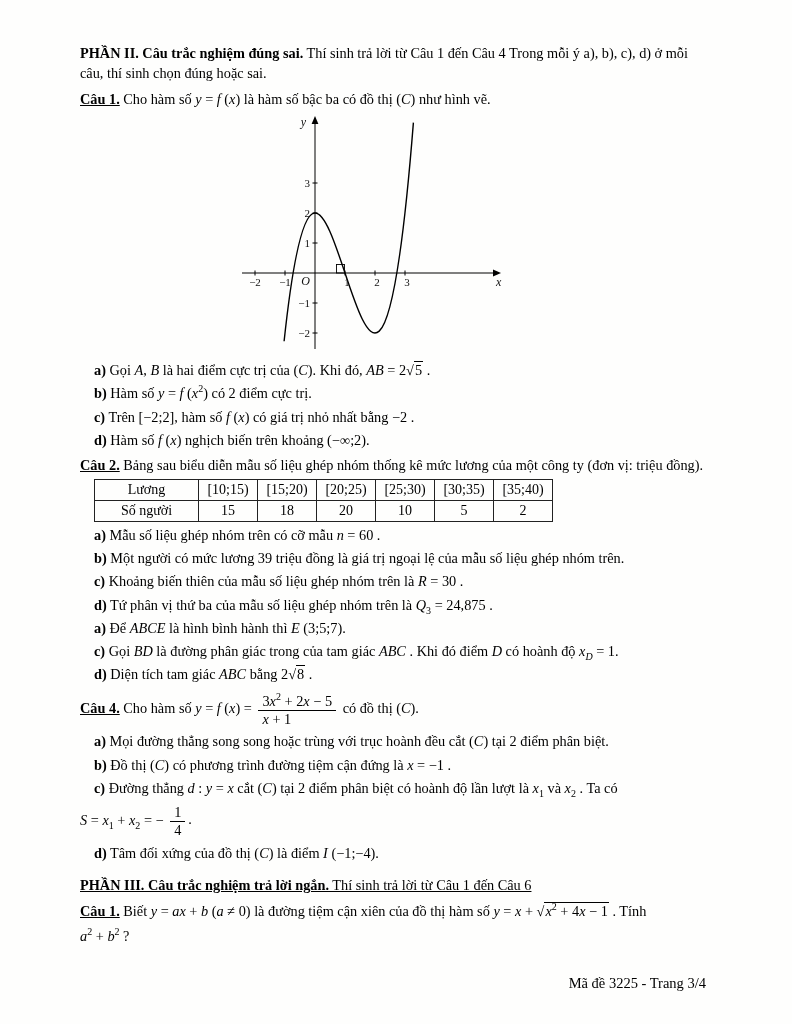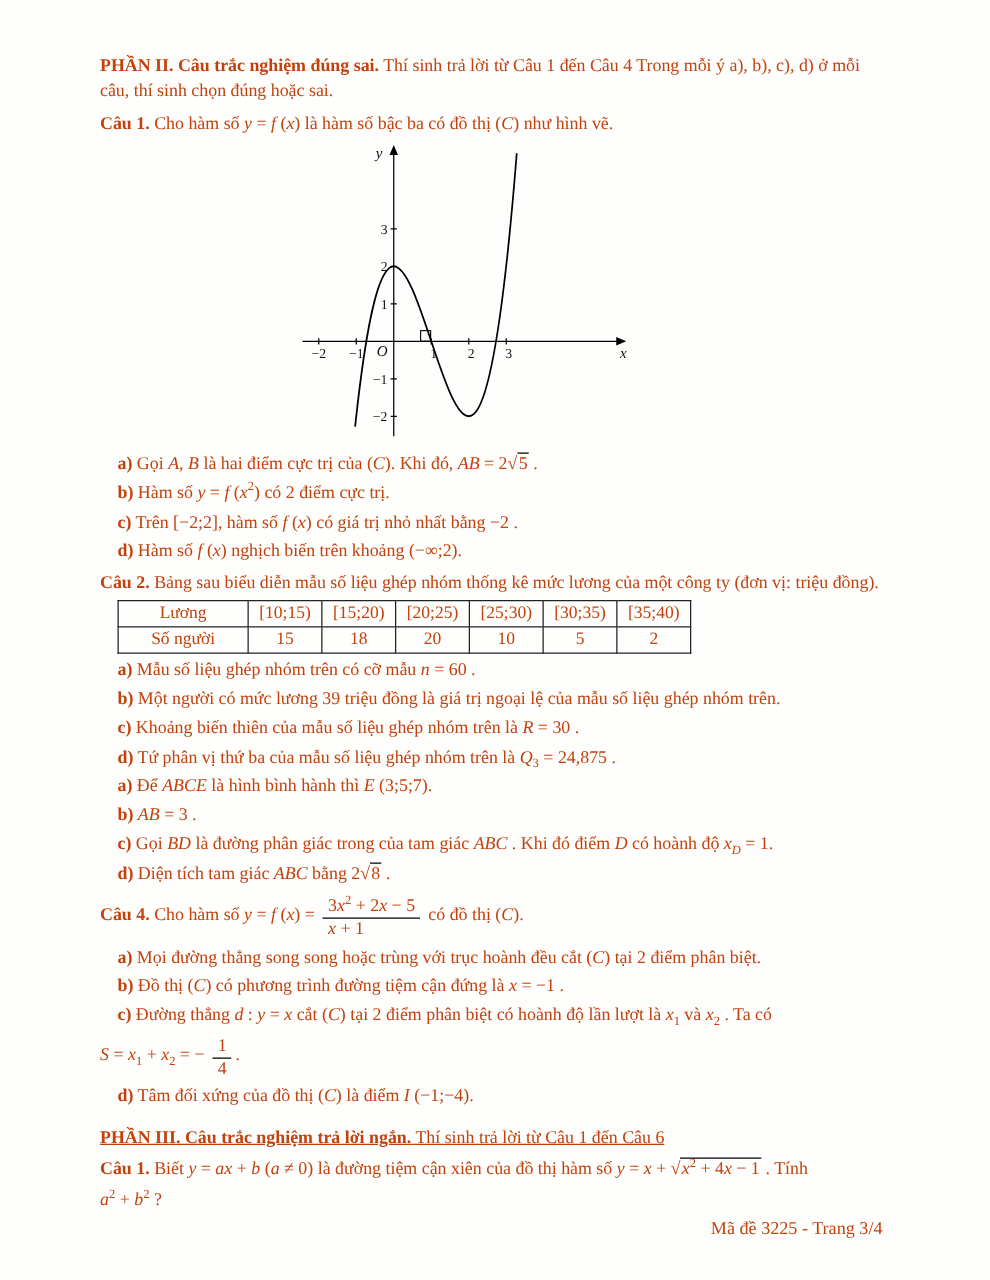--- a/index.html
+++ b/index.html
@@ -1,27 +1,27 @@
 <!DOCTYPE html>
 <html><head>
 <meta charset="utf-8">
 <style>
   * { margin:0; padding:0; box-sizing:border-box; }
   html,body { background:#ffffff; }
   .page {
     width:792px; height:1024px; position:relative; overflow:hidden;
-    background:#fefefd; color:#c2410c;
+    background:#fefefd; color:#000000;
     font-family:"Liberation Serif","DejaVu Serif",serif;
     font-size:14.3px; line-height:1.42;
     padding:38px 82px 20px 80px;
   }
   p { margin:0; }
   .para { margin-top:5px; }
   .items p { padding-left:14px; margin:3px 0; }
-  .qlabel { font-weight:bold; }
+  .qlabel { font-weight:bold;text-decoration:underline; }
   b { font-weight:bold; }
   i { font-style:italic; }
   sup { font-size:0.7em; vertical-align:super; line-height:0; }
   sub { font-size:0.7em; vertical-align:sub; line-height:0; }
   .rad { border-top:1px solid #000; padding:0 1px; }
   .frac { display:inline-block; vertical-align:-0.75em; text-align:left; line-height:1.18; margin:0 3px; }
   .frac .fn { display:block; border-bottom:1px solid #000; padding:0 4px; }
   .frac .fd { display:block; padding:0 4px; }
   .frac-line { margin-top:8px; margin-bottom:4px; }
 
@@ -131,21 +131,20 @@
   <div class="items">
     <p><b>a)</b> Mẫu số liệu ghép nhóm trên có cỡ mẫu <i>n</i> = 60 .</p>
     <p><b>b)</b> Một người có mức lương 39 triệu đồng là giá trị ngoại lệ của mẫu số liệu ghép nhóm trên.</p>
     <p><b>c)</b> Khoảng biến thiên của mẫu số liệu ghép nhóm trên là <i>R</i> = 30 .</p>
     <p><b>d)</b> Tứ phân vị thứ ba của mẫu số liệu ghép nhóm trên là <i>Q</i><sub>3</sub> = 24,875 .</p>
   </div>
 
 
   <div class="items">
     <p><b>a)</b> Để <i>ABCE</i> là hình bình hành thì <i>E</i> (3;5;7).</p>
-    <p><b>b)</b> <i>AB</i> = 3 .</p>
     <p><b>c)</b> Gọi <i>BD</i> là đường phân giác trong của tam giác <i>ABC</i> . Khi đó điểm <i>D</i> có hoành độ <i>x</i><sub><i>D</i></sub> = 1.</p>
     <p><b>d)</b> Diện tích tam giác <i>ABC</i> bằng 2√<span class="rad">8</span> .</p>
   </div>
 
   <p class="para frac-line"><b class="qlabel">Câu 4.</b><span> Cho hàm số <i>y</i> = <i>f</i> (<i>x</i>) = </span><span class="frac"><span class="fn">3<i>x</i><sup>2</sup> + 2<i>x</i> − 5</span><span class="fd"><i>x</i> + 1</span></span><span> có đồ thị (<i>C</i>).</span></p>
 
   <div class="items">
     <p><b>a)</b> Mọi đường thẳng song song hoặc trùng với trục hoành đều cắt (<i>C</i>) tại 2 điểm phân biệt.</p>
     <p><b>b)</b> Đồ thị (<i>C</i>) có phương trình đường tiệm cận đứng là <i>x</i> = −1 .</p>
     <p><b>c)</b> Đường thẳng <i>d</i> : <i>y</i> = <i>x</i> cắt (<i>C</i>) tại 2 điểm phân biệt có hoành độ lần lượt là <i>x</i><sub>1</sub> và <i>x</i><sub>2</sub> . Ta có</p>

